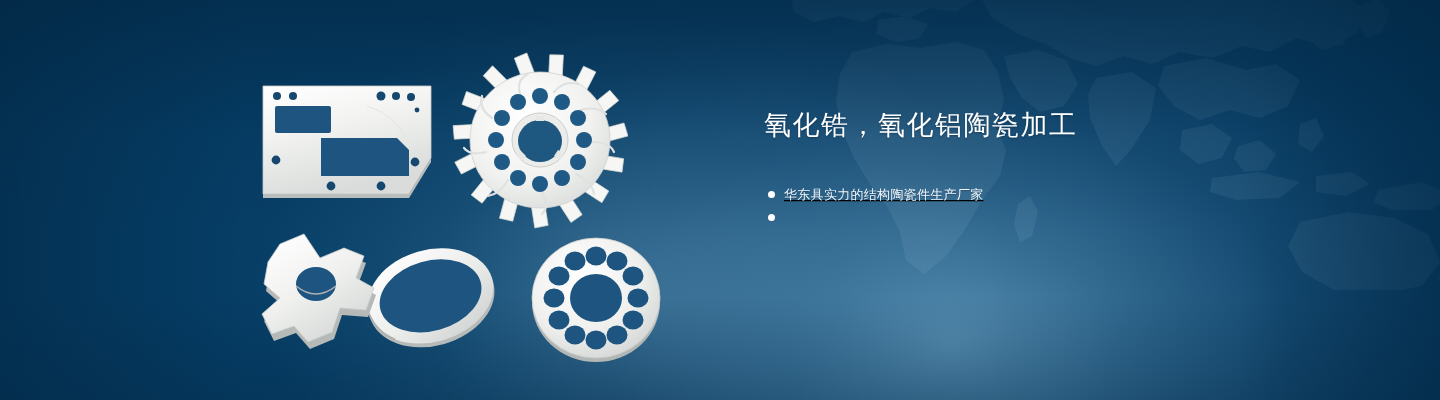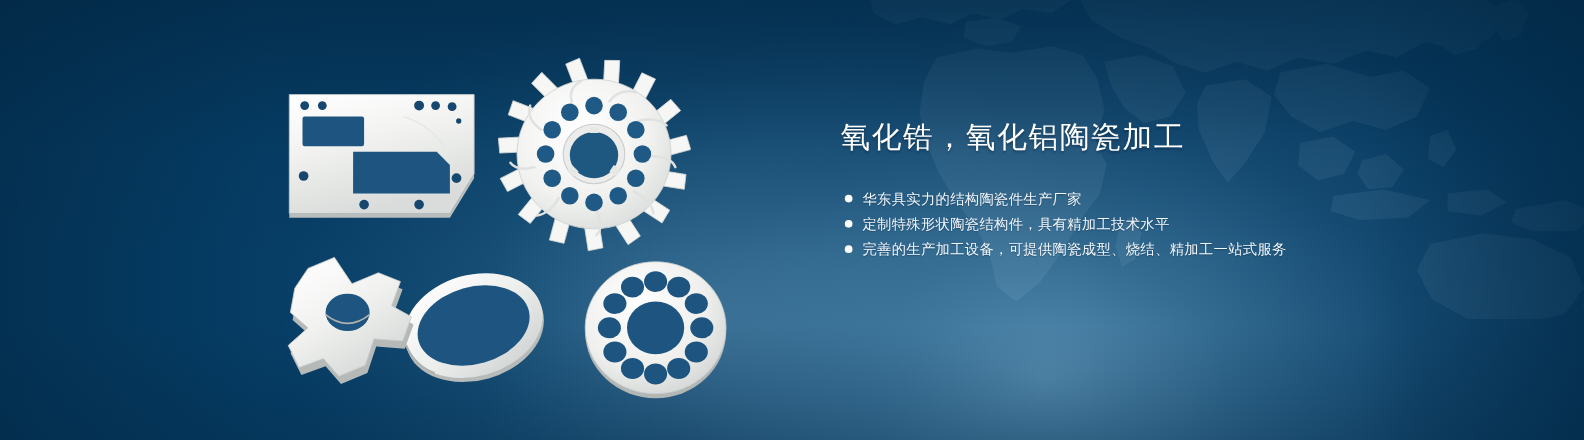--- a/index.html
+++ b/index.html
@@ -73,21 +73,22 @@
     font-size:27px;
     line-height:38px;
     color:#ffffff;
     letter-spacing:1.5px;
     font-weight:400;
     white-space:nowrap;
     text-shadow:0 1px 2px rgba(0,20,40,0.35);
   }
   .bullets {
     list-style:none;
-    margin-top:25px;
+    margin-top:39px;
+    text-decoration:underline;
   }
   .bullet {
     display:flex;
     align-items:center;
     height:23px;
     white-space:nowrap;
   }
   .dot {
     width:7px; height:7px;
     border-radius:50%;
@@ -354,22 +355,17 @@
   <div class="textcol">
     <div class="headline">氧化锆，氧化铝陶瓷加工</div>
 
     <ul class="bullets">
       <li class="bullet">
         <span class="dot"></span>
         <span class="btext">华东具实力的结构陶瓷件生产厂家</span>
       </li>
       <li class="bullet">
         <span class="dot"></span>
-        <span class="btext">定制特殊形状陶瓷结构件，具有精加工技术水平</span>
-      </li>
-      <li class="bullet">
-        <span class="dot"></span>
-        <span class="btext">完善的生产加工设备，可提供陶瓷成型、烧结、精加工一站式服务</span>
       </li>
     </ul>
   </div>
 
 </div>
 
 </body></html>

